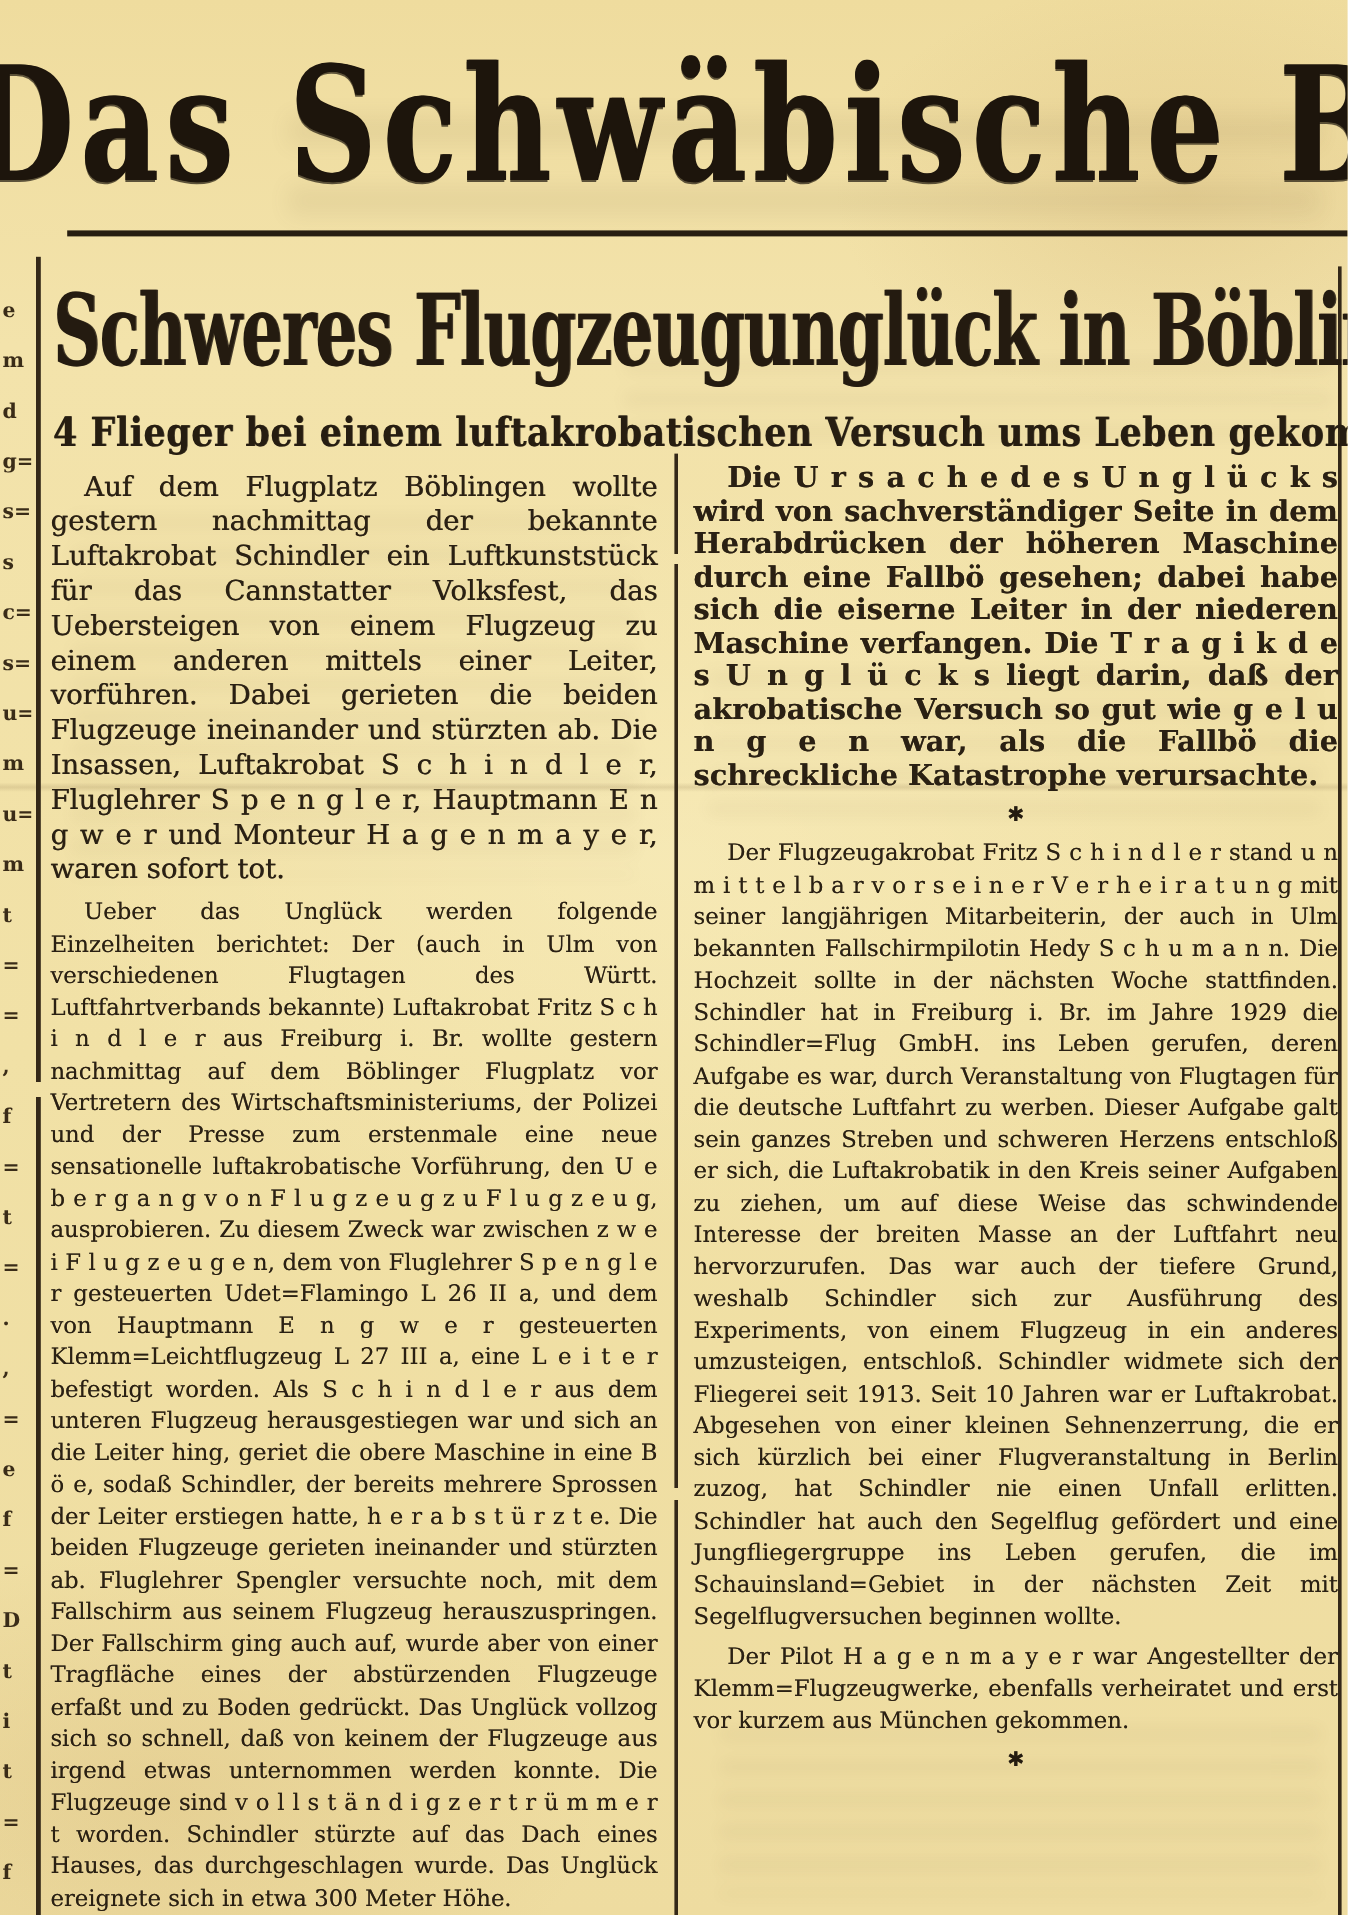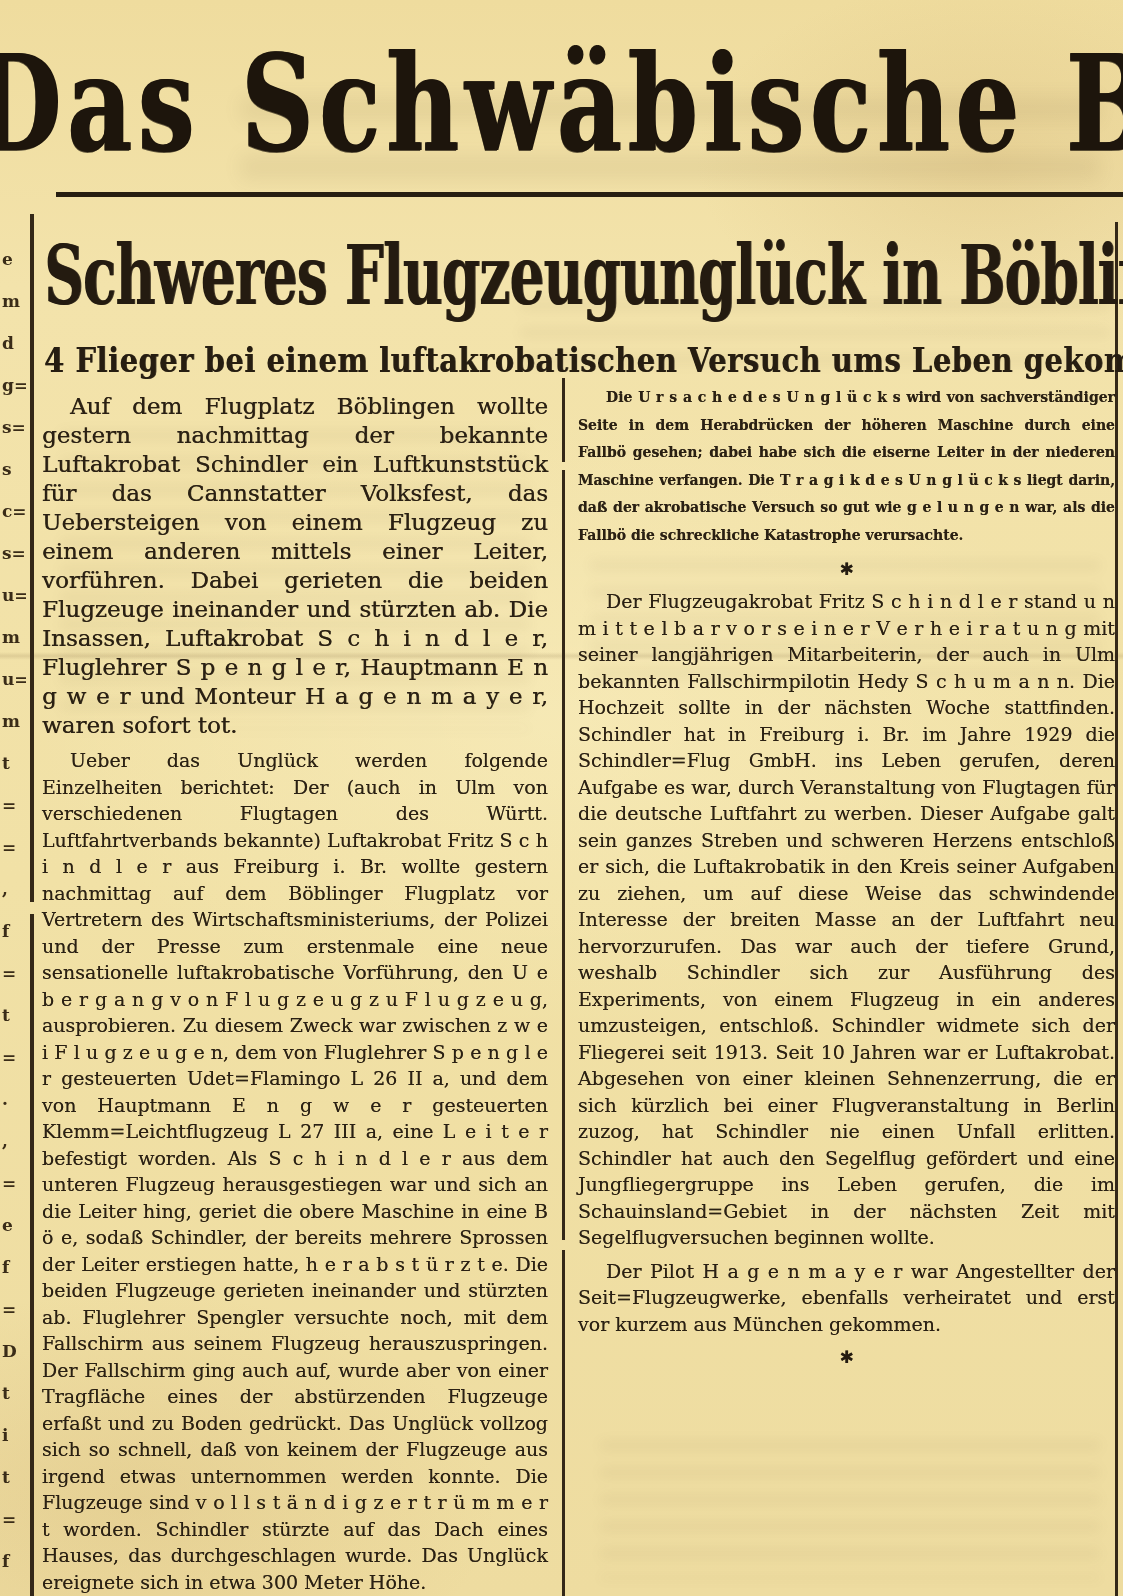--- a/index.html
+++ b/index.html
@@ -87,21 +87,21 @@
   .col p { margin: 0 0 7px 0; text-indent: 28px; }
   .bodytext {
     font-size: 19px; line-height: 26.5px;
     text-shadow: 0 0 .5px rgba(42,32,19,.65);
   }
   .lead {
     font-size: 23px; line-height: 29px; font-weight: normal;
     text-indent: 30px; margin-bottom: 10px;
     text-shadow: .4px 0 0 rgba(42,32,19,.8);
   }
-  .emph { font-weight: bold; font-size: 14px; line-height: 27.5px; }
+  .emph { font-weight: bold; font-size: 24px; line-height: 27.5px; }
   .star {
     text-align: center; text-indent: 0 !important;
     font-family: "DejaVu Sans", sans-serif;
     font-size: 17px; line-height: 26px; margin: 4px 0 6px 0 !important;
     color: #241b10;
   }
 </style>
 </head>
 <body>
 
@@ -159,16 +159,16 @@
 
 <div class="col col-left bodytext">
   <p class="lead">Auf dem Flugplatz Böblingen wollte gestern nachmittag der bekannte Luftakrobat Schindler ein Luftkunststück für das Cannstatter Volksfest, das Uebersteigen von einem Flugzeug zu einem anderen mittels einer Leiter, vorführen. Dabei gerieten die beiden Flugzeuge ineinander und stürzten ab. Die Insassen, Luftakrobat S c h i n d l e r, Fluglehrer S p e n g l e r, Hauptmann E n g w e r und Monteur H a g e n m a y e r, waren sofort tot.</p>
   <p>Ueber das Unglück werden folgende Einzelheiten berichtet: Der (auch in Ulm von verschiedenen Flugtagen des Württ. Luftfahrtverbands bekannte) Luftakrobat Fritz S c h i n d l e r aus Freiburg i. Br. wollte gestern nachmittag auf dem Böblinger Flugplatz vor Vertretern des Wirtschaftsministeriums, der Polizei und der Presse zum erstenmale eine neue sensationelle luftakrobatische Vorführung, den U e b e r g a n g v o n F l u g z e u g z u F l u g z e u g, ausprobieren. Zu diesem Zweck war zwischen z w e i F l u g z e u g e n, dem von Fluglehrer S p e n g l e r gesteuerten Udet=Flamingo L 26 II a, und dem von Hauptmann E n g w e r gesteuerten Klemm=Leichtflugzeug L 27 III a, eine L e i t e r befestigt worden. Als S c h i n d l e r aus dem unteren Flugzeug herausgestiegen war und sich an die Leiter hing, geriet die obere Maschine in eine B ö e, sodaß Schindler, der bereits mehrere Sprossen der Leiter erstiegen hatte, h e r a b s t ü r z t e. Die beiden Flugzeuge gerieten ineinander und stürzten ab. Fluglehrer Spengler versuchte noch, mit dem Fallschirm aus seinem Flugzeug herauszuspringen. Der Fallschirm ging auch auf, wurde aber von einer Tragfläche eines der abstürzenden Flugzeuge erfaßt und zu Boden gedrückt. Das Unglück vollzog sich so schnell, daß von keinem der Flugzeuge aus irgend etwas unternommen werden konnte. Die Flugzeuge sind v o l l s t ä n d i g z e r t r ü m m e r t worden. Schindler stürzte auf das Dach eines Hauses, das durchgeschlagen wurde. Das Unglück ereignete sich in etwa 300 Meter Höhe.</p>
 </div>
 
 <div class="col col-right bodytext">
   <p class="emph">Die U r s a c h e d e s U n g l ü c k s wird von sachverständiger Seite in dem Herabdrücken der höheren Maschine durch eine Fallbö gesehen; dabei habe sich die eiserne Leiter in der niederen Maschine verfangen. Die T r a g i k d e s U n g l ü c k s liegt darin, daß der akrobatische Versuch so gut wie g e l u n g e n war, als die Fallbö die schreckliche Katastrophe verursachte.</p>
   <p class="star">✱</p>
   <p>Der Flugzeugakrobat Fritz S c h i n d l e r stand u n m i t t e l b a r v o r s e i n e r V e r h e i r a t u n g mit seiner langjährigen Mitarbeiterin, der auch in Ulm bekannten Fallschirmpilotin Hedy S c h u m a n n. Die Hochzeit sollte in der nächsten Woche stattfinden. Schindler hat in Freiburg i. Br. im Jahre 1929 die Schindler=Flug GmbH. ins Leben gerufen, deren Aufgabe es war, durch Veranstaltung von Flugtagen für die deutsche Luftfahrt zu werben. Dieser Aufgabe galt sein ganzes Streben und schweren Herzens entschloß er sich, die Luftakrobatik in den Kreis seiner Aufgaben zu ziehen, um auf diese Weise das schwindende Interesse der breiten Masse an der Luftfahrt neu hervorzurufen. Das war auch der tiefere Grund, weshalb Schindler sich zur Ausführung des Experiments, von einem Flugzeug in ein anderes umzusteigen, entschloß. Schindler widmete sich der Fliegerei seit 1913. Seit 10 Jahren war er Luftakrobat. Abgesehen von einer kleinen Sehnenzerrung, die er sich kürzlich bei einer Flugveranstaltung in Berlin zuzog, hat Schindler nie einen Unfall erlitten. Schindler hat auch den Segelflug gefördert und eine Jungfliegergruppe ins Leben gerufen, die im Schauinsland=Gebiet in der nächsten Zeit mit Segelflugversuchen beginnen wollte.</p>
-  <p>Der Pilot H a g e n m a y e r war Angestellter der Seit=Flugzeugwerke, ebenfalls verheiratet und erst vor kurzem aus München gekommen.</p>
+  <p>Der Pilot H a g e n m a y e r war Angestellter der Klemm=Flugzeugwerke, ebenfalls verheiratet und erst vor kurzem aus München gekommen.</p>
   <p class="star">✱</p>
 
 </div>
 
 </body></html>

